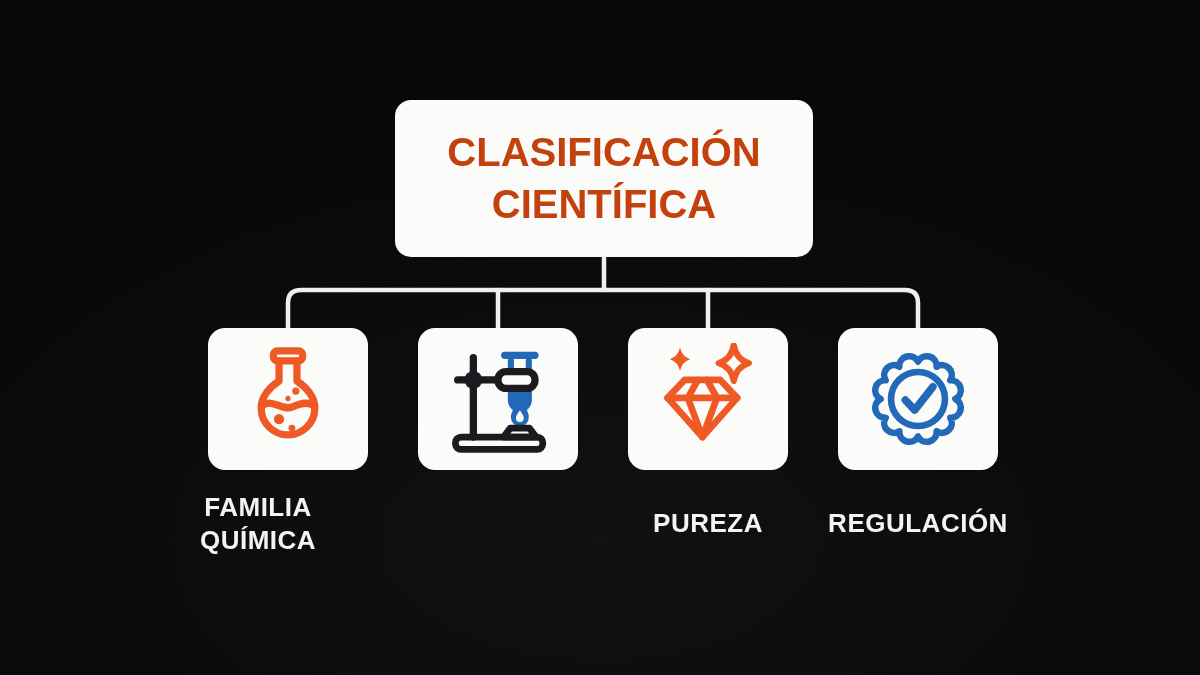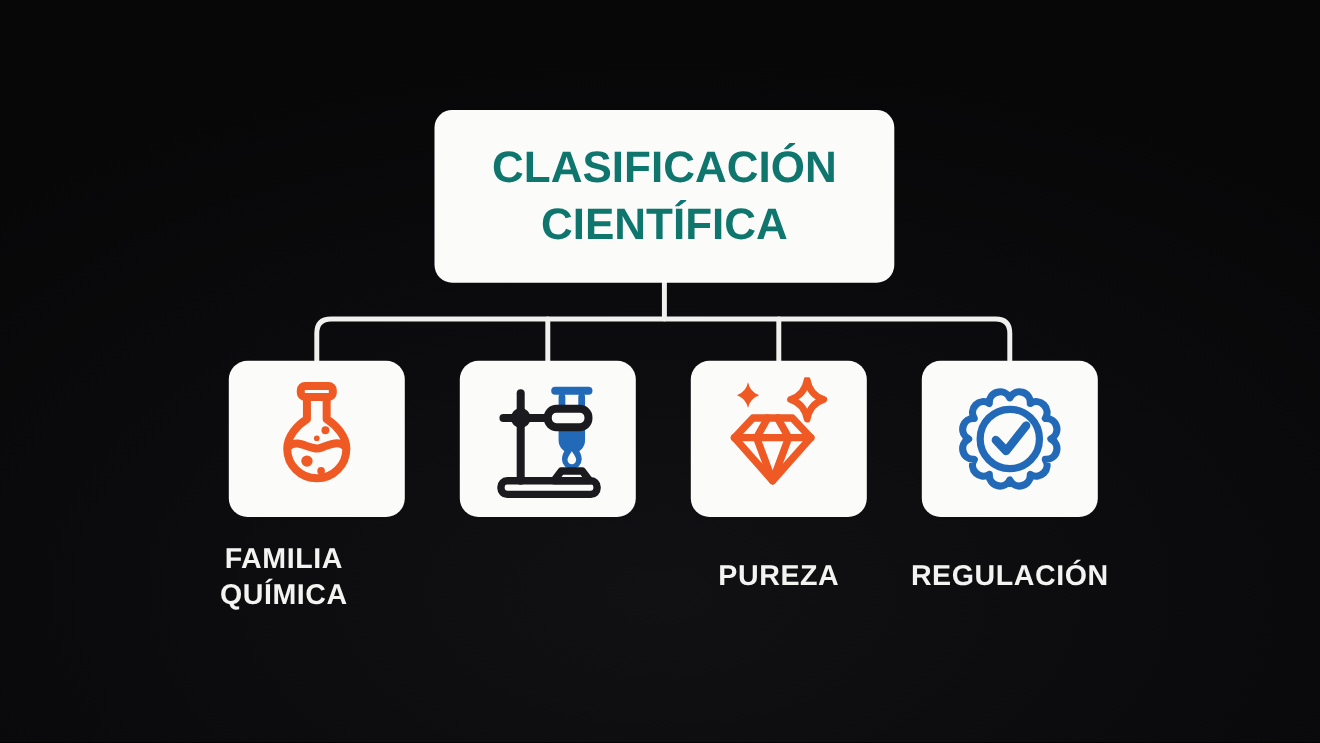--- a/index.html
+++ b/index.html
@@ -12,21 +12,21 @@
   }
   .connectors{position:absolute;left:0;top:0;width:1200px;height:675px;}
   .title-card{
     position:absolute;left:395px;top:100px;width:418px;height:157px;
     background:#fbfbfa;border-radius:16px;
     display:flex;align-items:center;justify-content:center;text-align:center;
   }
   .title-card h1{
     margin:0;padding:0 14px;
     font-size:40px;line-height:1.28;font-weight:700;
-    letter-spacing:0px;color:#0f766e;
+    letter-spacing:0px;color:#c2410c;
   }
   .card{
     position:absolute;top:328px;width:160px;height:142px;
     background:#fbfbfa;border-radius:17px;
     display:flex;align-items:center;justify-content:center;
   }
   .card-1{left:208px;} .card-2{left:418px;} .card-3{left:628px;} .card-4{left:838px;}
   .cat-label{
     position:absolute;top:486px;height:76px;width:240px;
     display:flex;align-items:center;justify-content:center;text-align:center;

